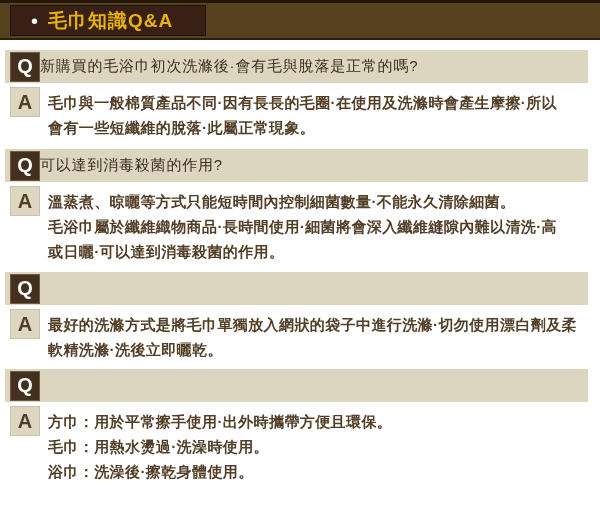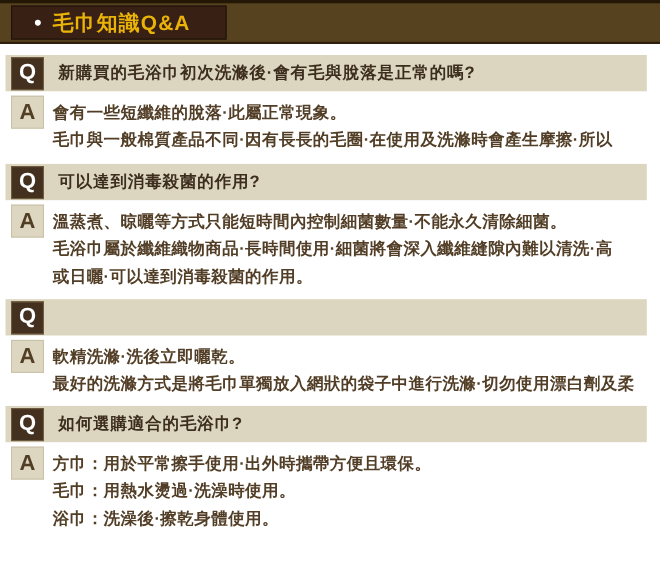--- a/index.html
+++ b/index.html
@@ -36,21 +36,21 @@
     margin-left:5px; width:583px; height:33px;
     background:#dcd6c0; display:flex; align-items:center;
   }
   .q-badge {
     width:30px; height:30px; margin-left:5px; flex:none;
     background:#44301f; border:1px solid #6e5b3e;
     color:#ffffff; font-size:20px; font-weight:bold;
     display:flex; align-items:center; justify-content:center;
   }
   .q-text {
-    margin-left:13px; font-size:15px; font-weight:bold;
+    font-size:15px; font-weight:normal;
     color:#3c2d1d; letter-spacing:0.8px; white-space:nowrap;
   }
   .a-row { margin-top:4px; display:flex; align-items:flex-start; }
   .a-badge {
     width:30px; height:30px; margin-left:10px; flex:none;
     background:#ddd7c1; border:1px solid #c9c2a8;
     color:#523d25; font-size:20px; font-weight:bold;
     display:flex; align-items:center; justify-content:center;
   }
   .a-text {
@@ -73,22 +73,22 @@
   </div>
 
   <div class="qa-section s1">
     <div class="q-row">
       <div class="q-badge">Q</div>
       <div class="q-text">新購買的毛浴巾初次洗滌後·會有毛與脫落是正常的嗎?</div>
     </div>
     <div class="a-row">
       <div class="a-badge">A</div>
       <div class="a-text">
+        <div class="a-line">毛巾與一般棉質產品不同·因有長長的毛圈·在使用及洗滌時會產生摩擦·所以</div>
         <div class="a-line">會有一些短纖維的脫落·此屬正常現象。</div>
-        <div class="a-line">毛巾與一般棉質產品不同·因有長長的毛圈·在使用及洗滌時會產生摩擦·所以</div>
       </div>
     </div>
   </div>
 
   <div class="qa-section s2">
     <div class="q-row">
       <div class="q-badge">Q</div>
       <div class="q-text">可以達到消毒殺菌的作用?</div>
     </div>
     <div class="a-row">
@@ -101,30 +101,29 @@
     </div>
   </div>
 
   <div class="qa-section s3">
     <div class="q-row">
       <div class="q-badge">Q</div>
     </div>
     <div class="a-row">
       <div class="a-badge">A</div>
       <div class="a-text">
+        <div class="a-line">最好的洗滌方式是將毛巾單獨放入網狀的袋子中進行洗滌·切勿使用漂白劑及柔</div>
         <div class="a-line">軟精洗滌·洗後立即曬乾。</div>
-        <div class="a-line">最好的洗滌方式是將毛巾單獨放入網狀的袋子中進行洗滌·切勿使用漂白劑及柔</div>
       </div>
     </div>
   </div>
 
   <div class="qa-section s4">
     <div class="q-row">
       <div class="q-badge">Q</div>
-      <div class="q-text">如何選購適合的毛浴巾?</div>
     </div>
     <div class="a-row">
       <div class="a-badge">A</div>
       <div class="a-text">
         <div class="a-line">方巾：用於平常擦手使用·出外時攜帶方便且環保。</div>
         <div class="a-line">毛巾：用熱水燙過·洗澡時使用。</div>
         <div class="a-line">浴巾：洗澡後·擦乾身體使用。</div>
       </div>
     </div>
   </div>

